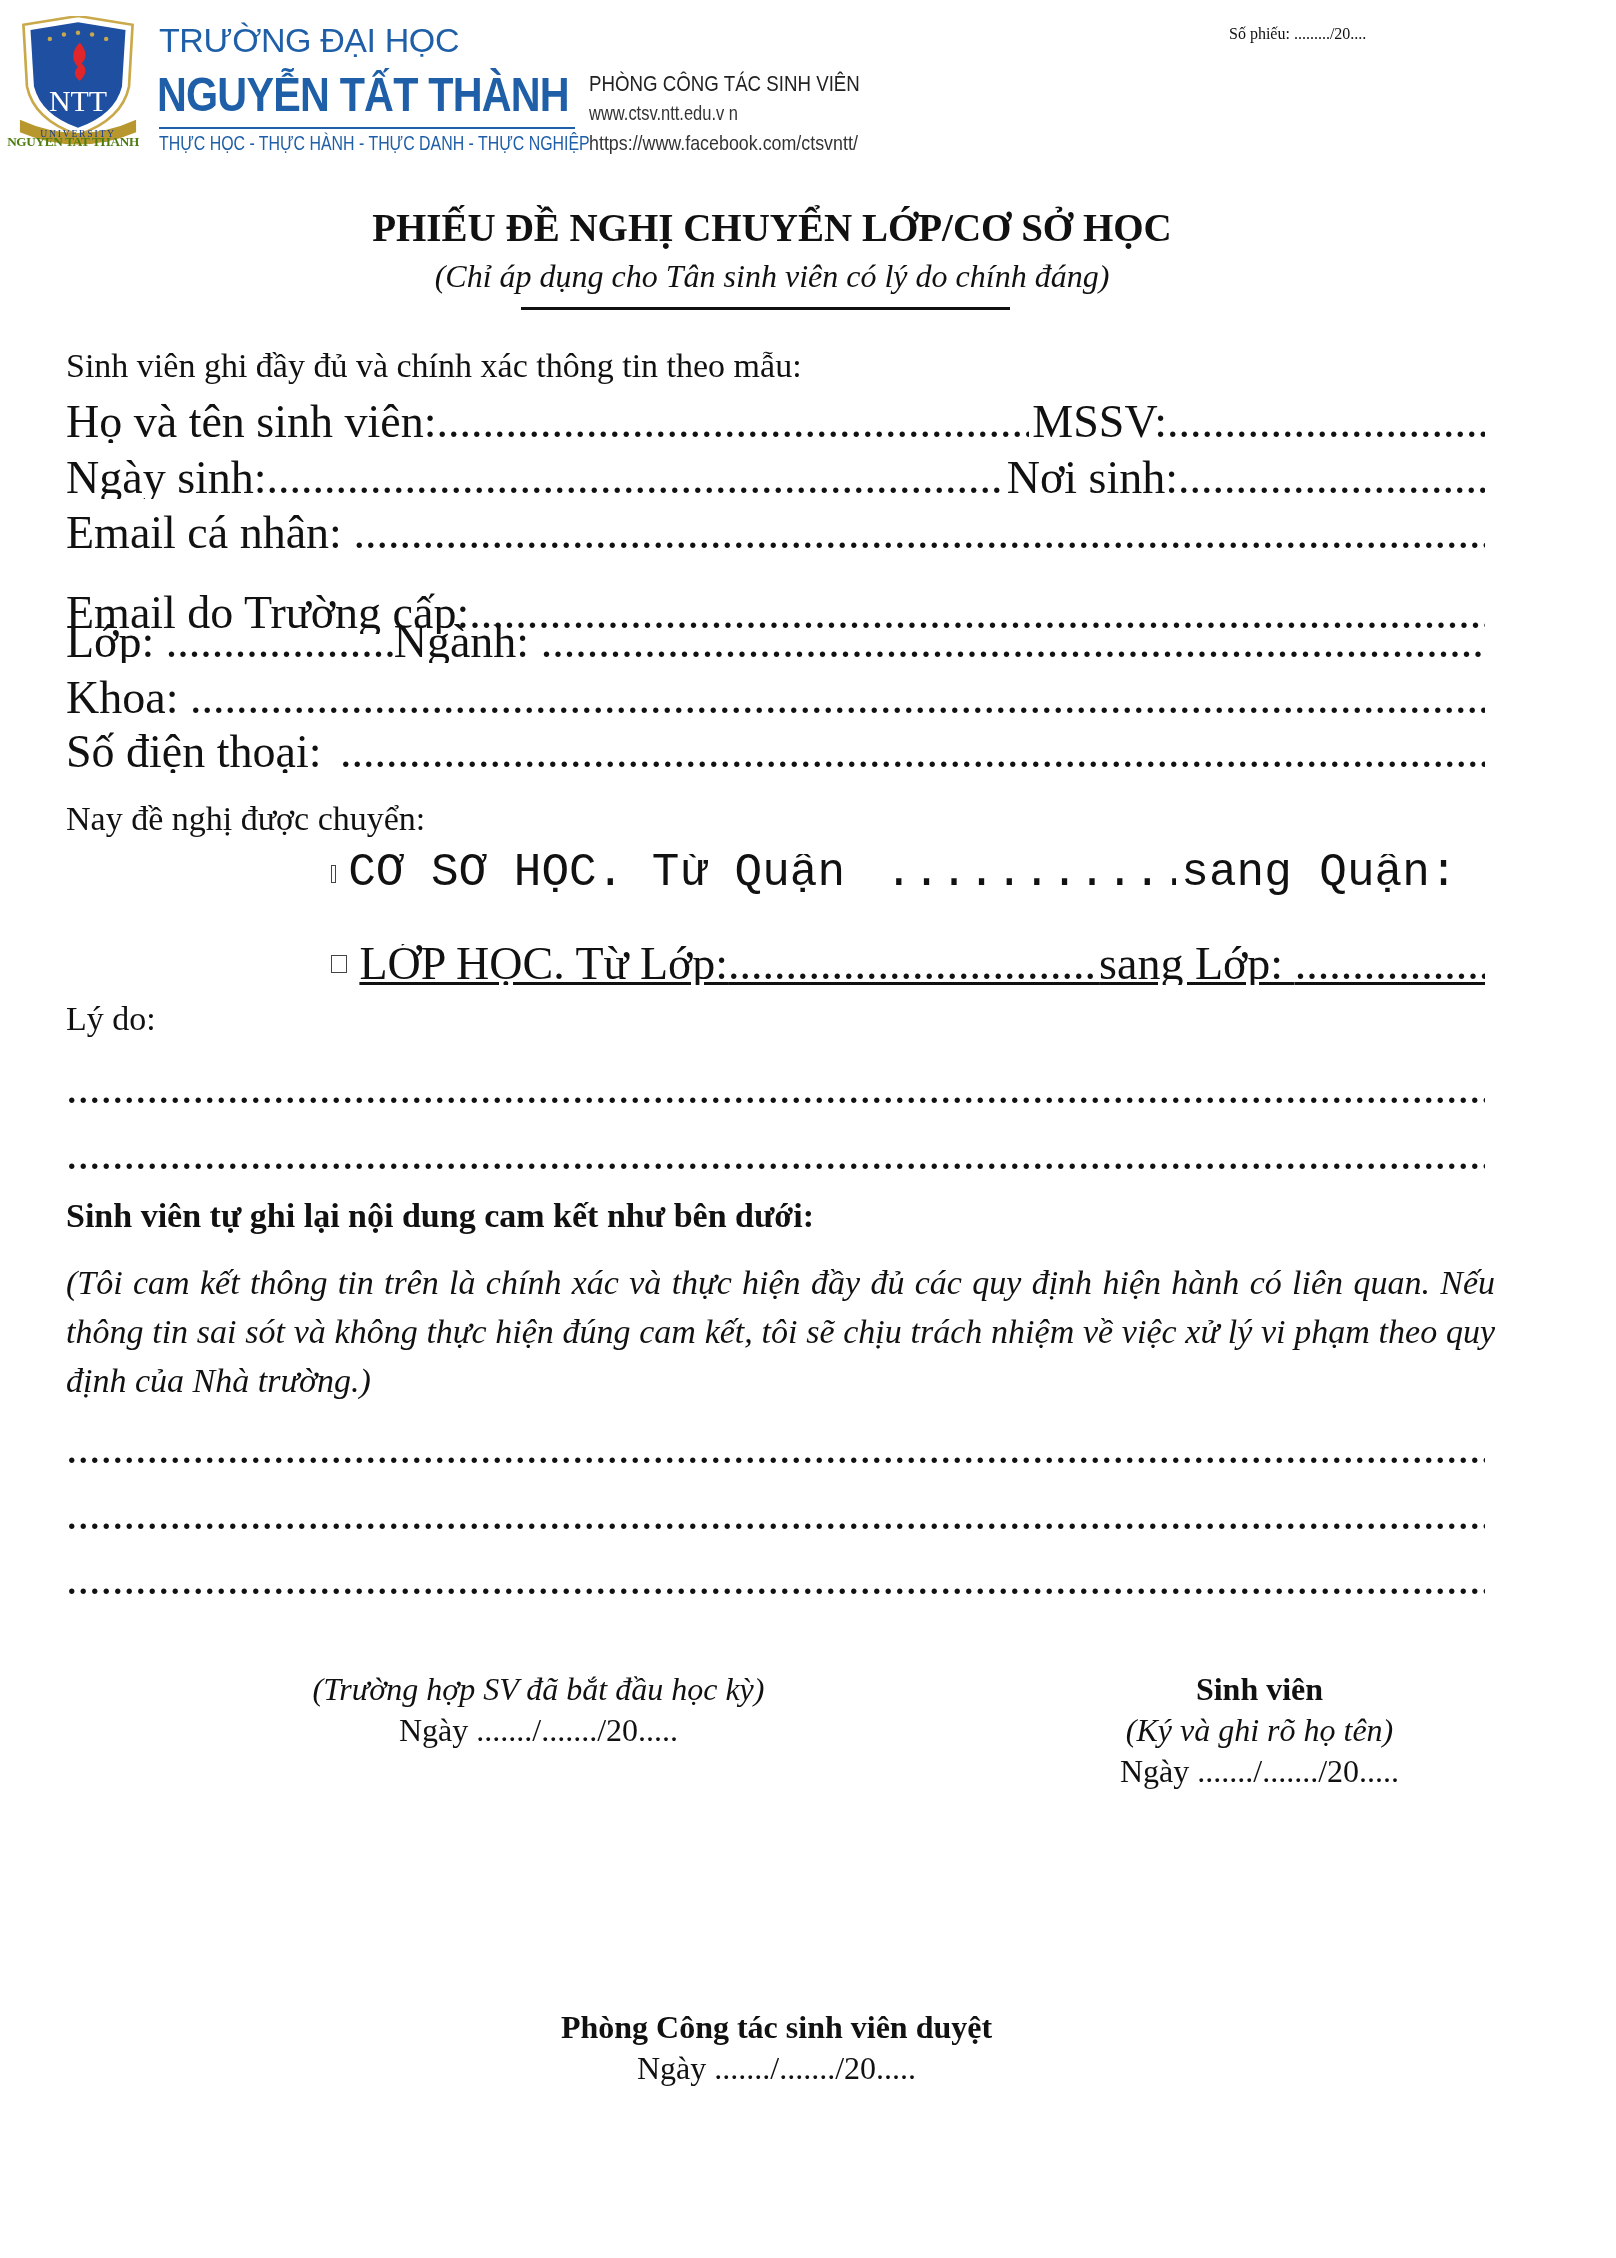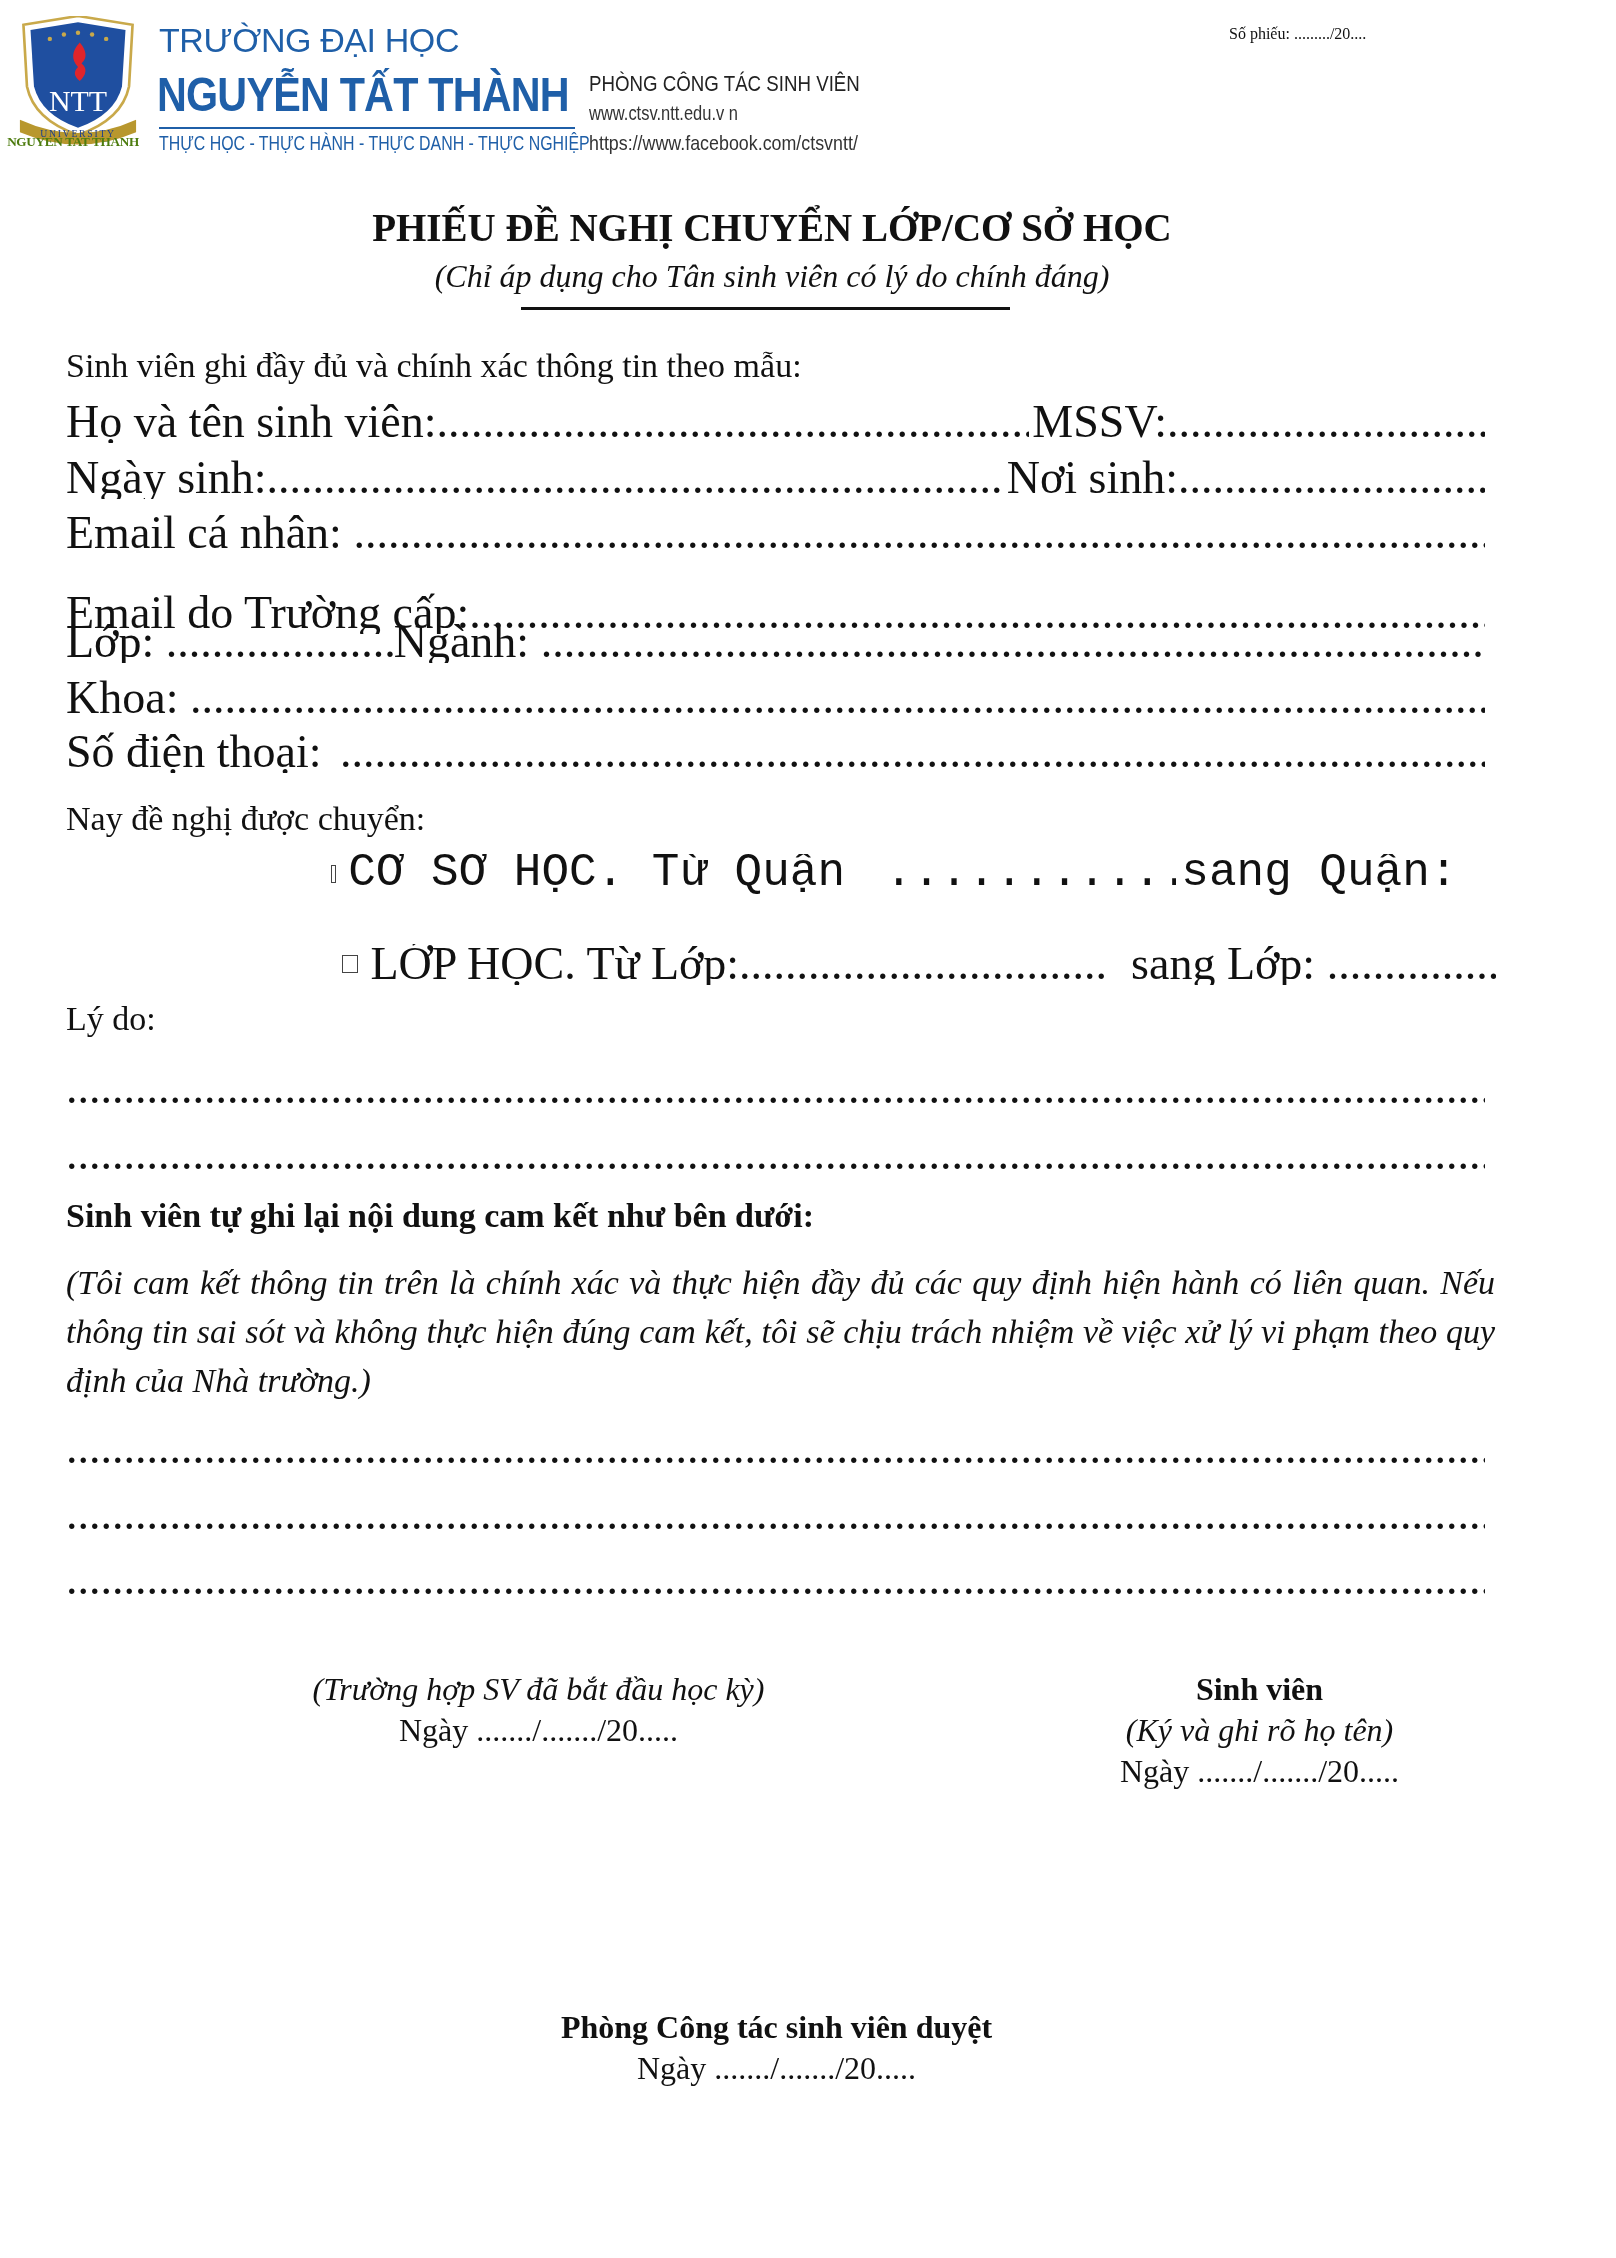--- a/index.html
+++ b/index.html
@@ -121,25 +121,25 @@
 <div class="abs txt" style="left:66px; top:799px;">Nay đề nghị được chuyển:</div>
 
 <div class="row" style="top:854px; left:331px; width:1154px;font-family:Liberation Mono, monospace;">
   <span class="checkbox"></span>
   <span style="white-space:pre;">CƠ SỞ HỌC. Từ Quận </span>
   <span class="fixed-dots dots" style="flex:0 0 291px; margin-left:12.4px;"></span>
   <span style="white-space:pre; margin-left:5.3px;">sang Quận: </span>
   <span class="dots"></span>
 </div>
 
-<div class="row" style="top:944px; left:342px; width:1154px;">
+<div class="row" style="top:944px; left:331px; width:1154px;text-decoration:underline;">
   <span class="checkbox"></span>
   <span>LỚP HỌC. Từ Lớp:</span>
   <span class="fixed-dots dots" style="flex:0 0 371px;"></span>
-  <span style="white-space:pre; margin-left:21px;">sang Lớp: </span>
+  <span style="white-space:pre; margin-left:0;">sang Lớp: </span>
   <span class="dots"></span>
 </div>
 
 <div class="abs txt" style="left:66px; top:999px;">Lý do:</div>
 
 <div class="row" style="top:1068px;">
     <span class="dots"></span>
   </div>
 <div class="row" style="top:1134px;">
     <span class="dots"></span>

